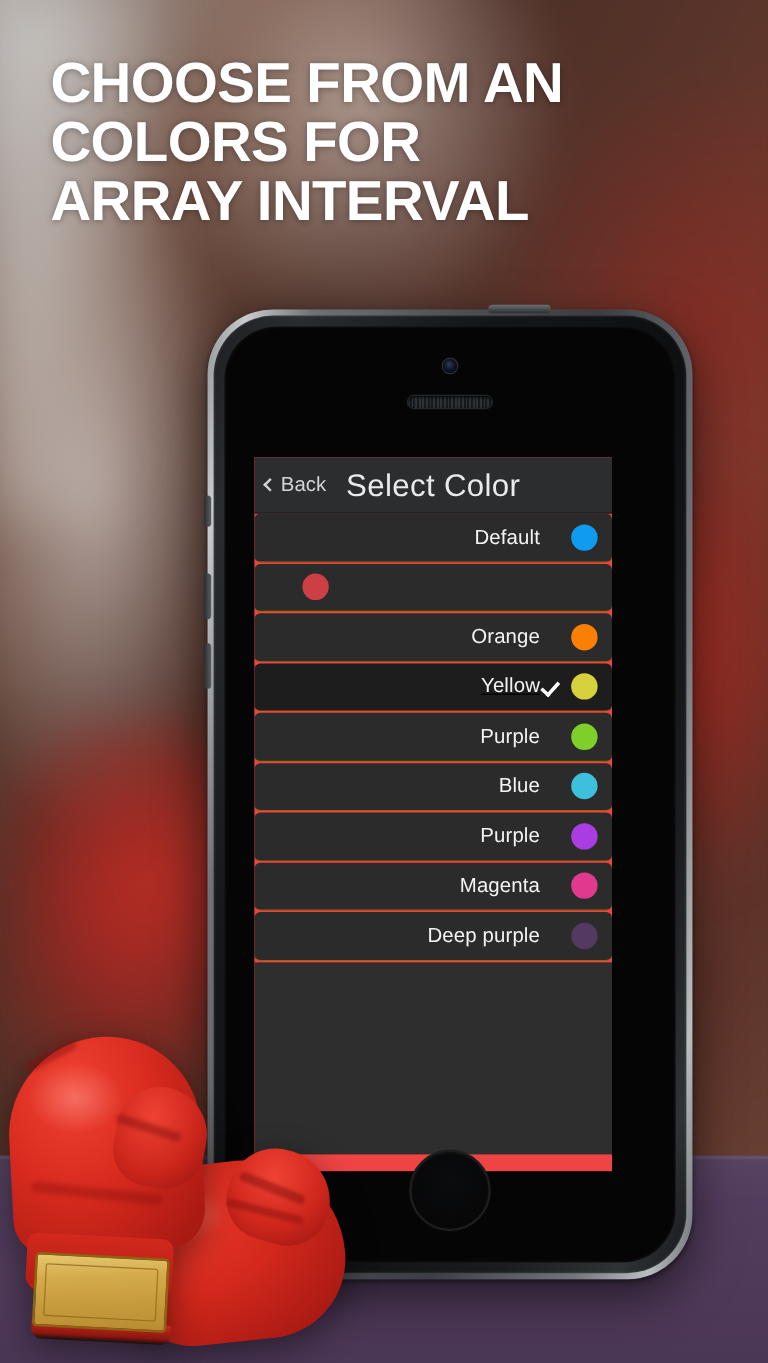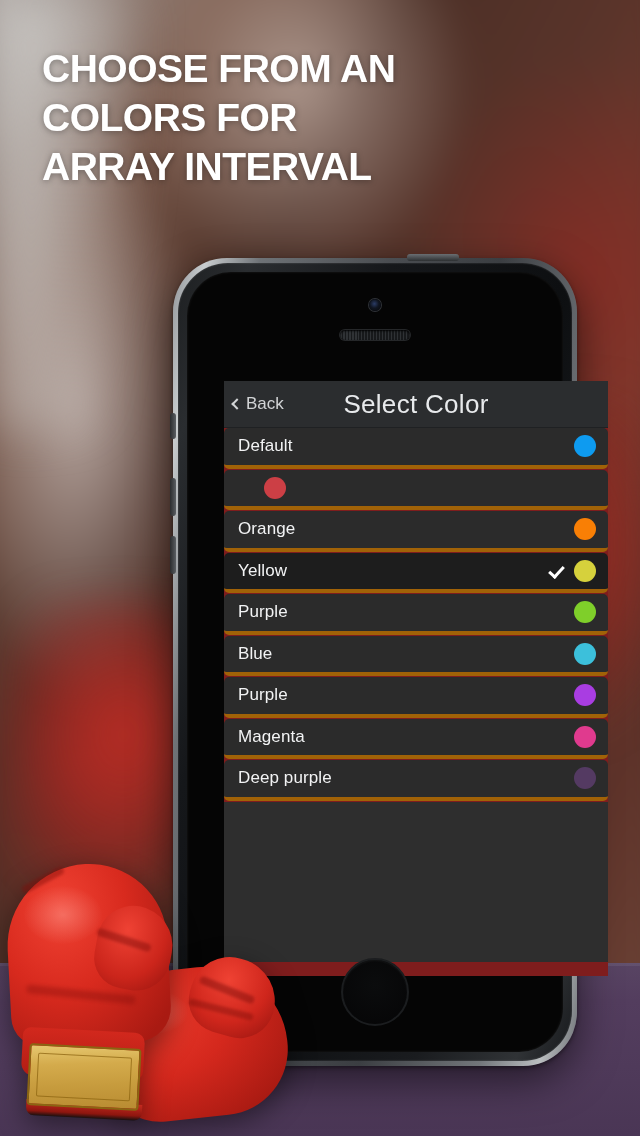--- a/index.html
+++ b/index.html
@@ -45,21 +45,21 @@
   }
   .bg-table::before {
     content:""; position:absolute; left:0; right:0; top:0; height:3px;
     background:rgba(255,255,255,0.07);
   }
 
   
   #headline {
     position:absolute; left:42px; top:44px; width:560px;
     color:#ffffff;
-    font-size:39px; line-height:49px;
+    font-size:47px; line-height:49px;
     font-weight:bold;
     letter-spacing:-0.5px;
     text-shadow:0 1px 6px rgba(0,0,0,0.35);
     z-index:5;
   }
   #headline .hl { display:block; white-space:nowrap; }
 
   
   #phone {
     position:absolute; left:173px; top:258px;
@@ -111,24 +111,23 @@
     position:absolute; left:50%; bottom:40px; transform:translateX(-50%);
     width:68px; height:68px; border-radius:50%;
     border:2px solid #1b1d1f;
     background:radial-gradient(circle at 50% 40%, #0b0c0d, #050506);
     box-shadow:inset 0 1px 2px rgba(255,255,255,0.05);
   }
 
   
   #screen {
     position:absolute; left:39px; top:123px;
-    width:384px; height:595px;
-    background:#7f1d1d;
+    width:298px; height:595px;
+    background:#ef4444;
     overflow:hidden;
-    margin-left:12px;
   }
   .navbar {
     position:relative;
     height:47px;
     background:#2b2d2f;
     display:flex; align-items:center;
     border-bottom:1px solid #1f2123;
   }
   .nav-back {
     display:flex; align-items:center; gap:4px;
@@ -145,25 +144,26 @@
     letter-spacing:0.3px; pointer-events:none;
   }
 
   .list { padding:0; }
   .row {
     position:relative;
     height:40.5px;
     background:#2b2b2b;
     display:flex; align-items:center;
     padding:0 12px 0 14px;
-    border-bottom:4px solid #a16207;
+    border-bottom:1px solid #a16207;
     border-radius:5px;
     margin-bottom:1px;
-  }
-  .row.selected { background:#1d1d1d; }
+    text-align:right;
+  }
+  .row.selected { background:#1d1d1d;text-decoration:underline; }
   .row-label {
     flex:1; color:#f2f3f4; font-size:17px; font-weight:400;
     letter-spacing:0.1px;
   }
   .check {
     width:17px; height:17px; margin-right:9px; position:relative;
   }
   .check::after {
     content:""; position:absolute; left:4px; top:1px;
     width:6px; height:12px;

